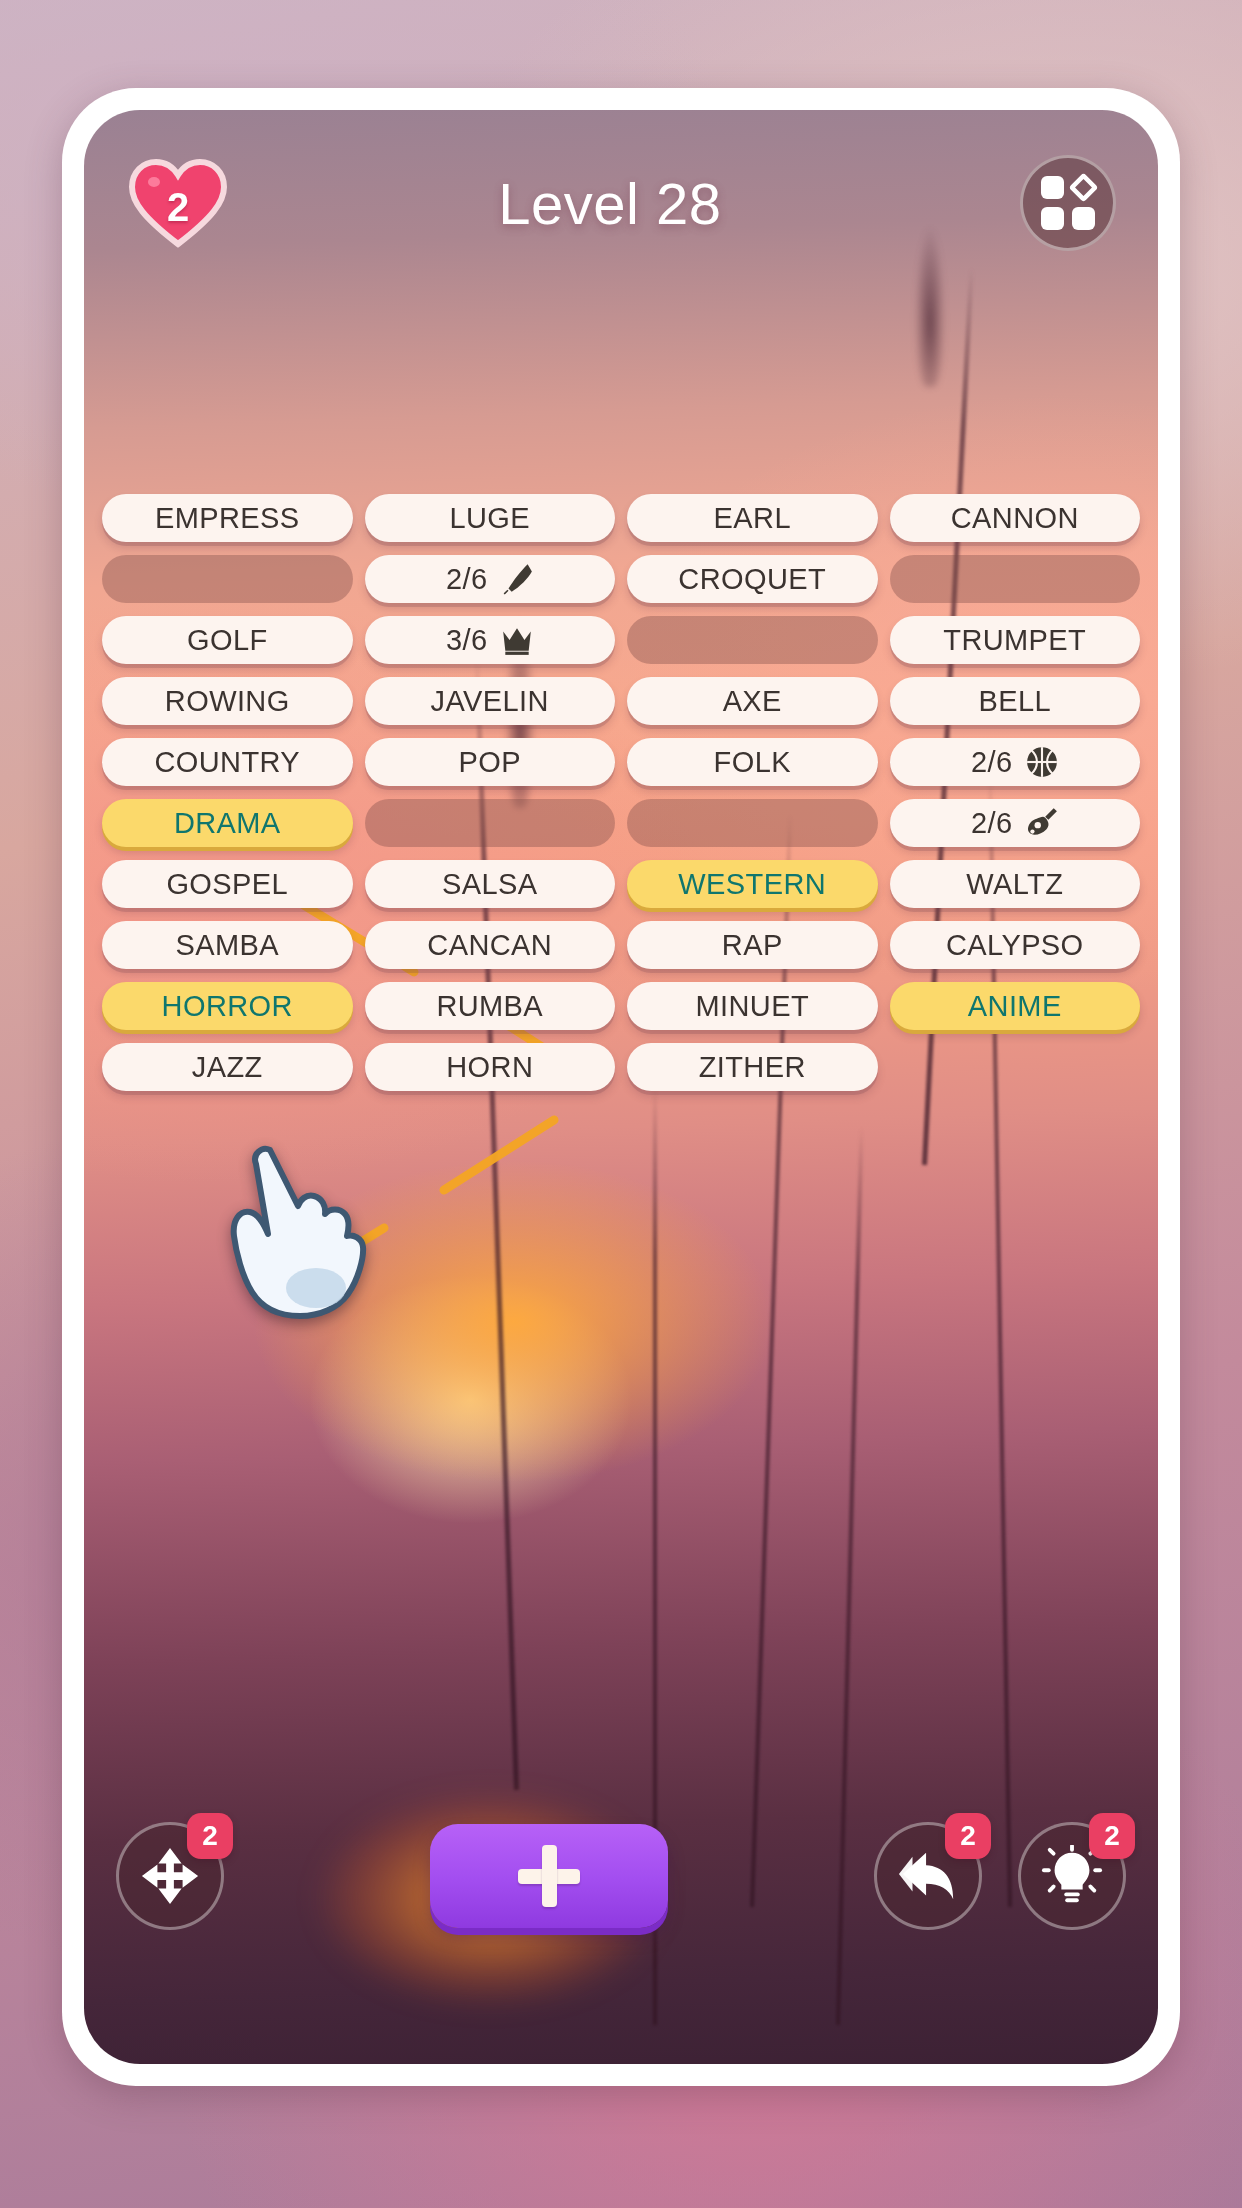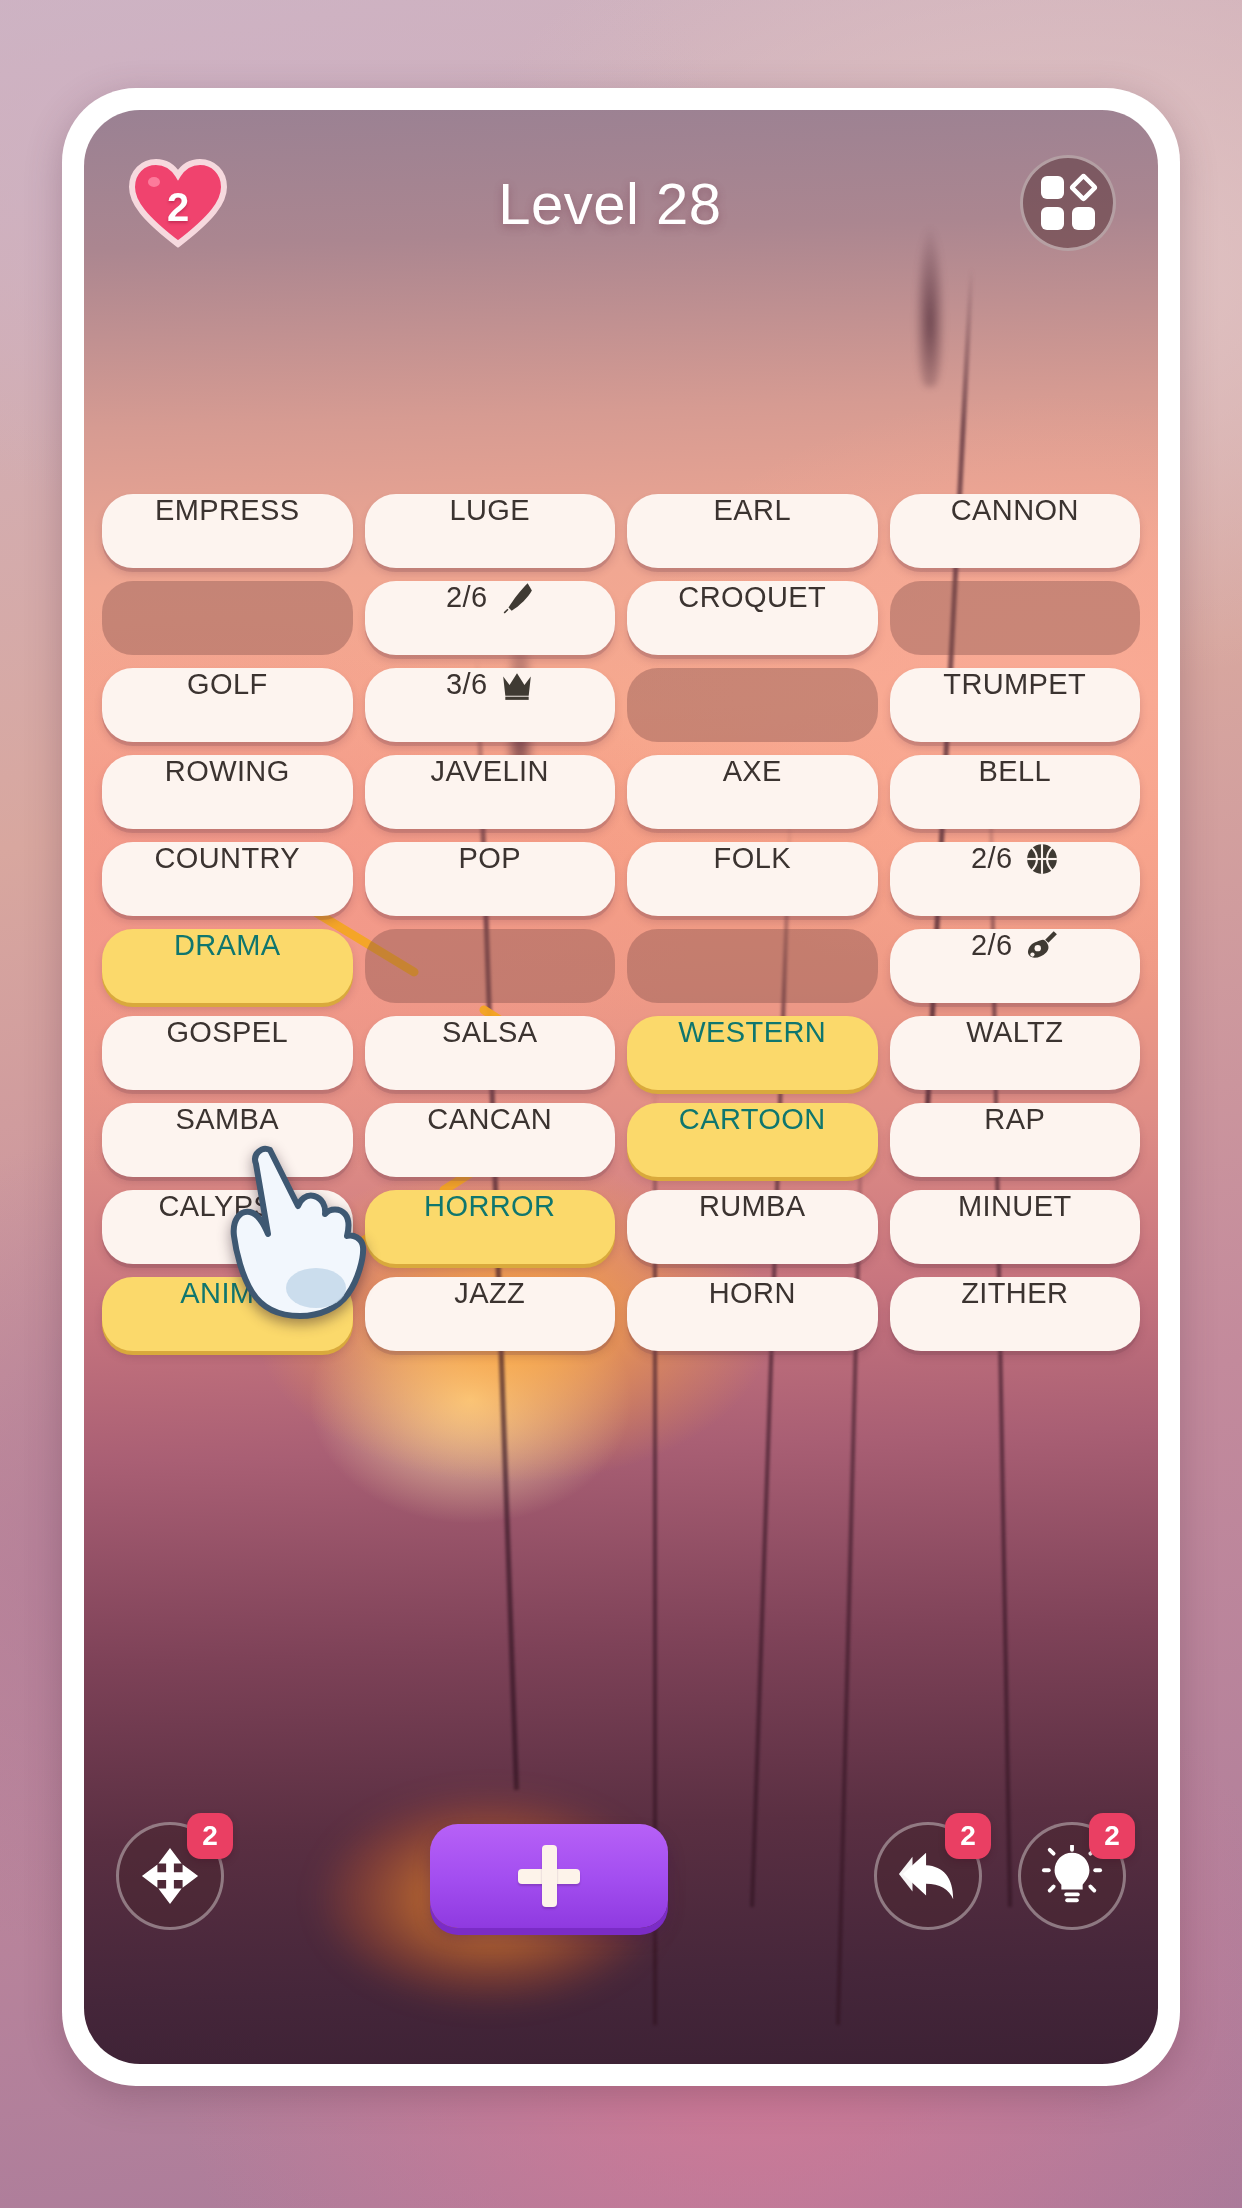--- a/index.html
+++ b/index.html
@@ -169,24 +169,24 @@
     left: 0;
     top: 384px;
     width: 100%;
     padding: 0 18px;
     display: grid;
     grid-template-columns: repeat(4, 1fr);
     gap: 13px 12px;
     z-index: 20;
   }
   .tile {
-    height: 74px;
+    height: 48px;
     border-radius: 31px;
     display: flex;
-    align-items: flex-start;
+    align-items: center;
     justify-content: center;
     gap: 12px;
     font-size: 29px;
     letter-spacing: .4px;
     color: #3b3330;
     background: #fdf4ef;
     box-shadow: 0 4px 0 rgba(120,70,80,.22), 0 6px 9px rgba(90,40,60,.18);
     cursor: pointer;
     user-select: none;
     white-space: nowrap;
@@ -442,23 +442,20 @@
             <span>WESTERN</span>
           </div>
           <div class="tile">
             <span>WALTZ</span>
           </div>
           <div class="tile">
             <span>SAMBA</span>
           </div>
           <div class="tile">
             <span>CANCAN</span>
-          </div>
-          <div class="tile selected">
-            <span>CARTOON</span>
           </div>
           <div class="tile">
             <span>RAP</span>
           </div>
           <div class="tile">
             <span>CALYPSO</span>
           </div>
           <div class="tile selected">
             <span>HORROR</span>
           </div>

